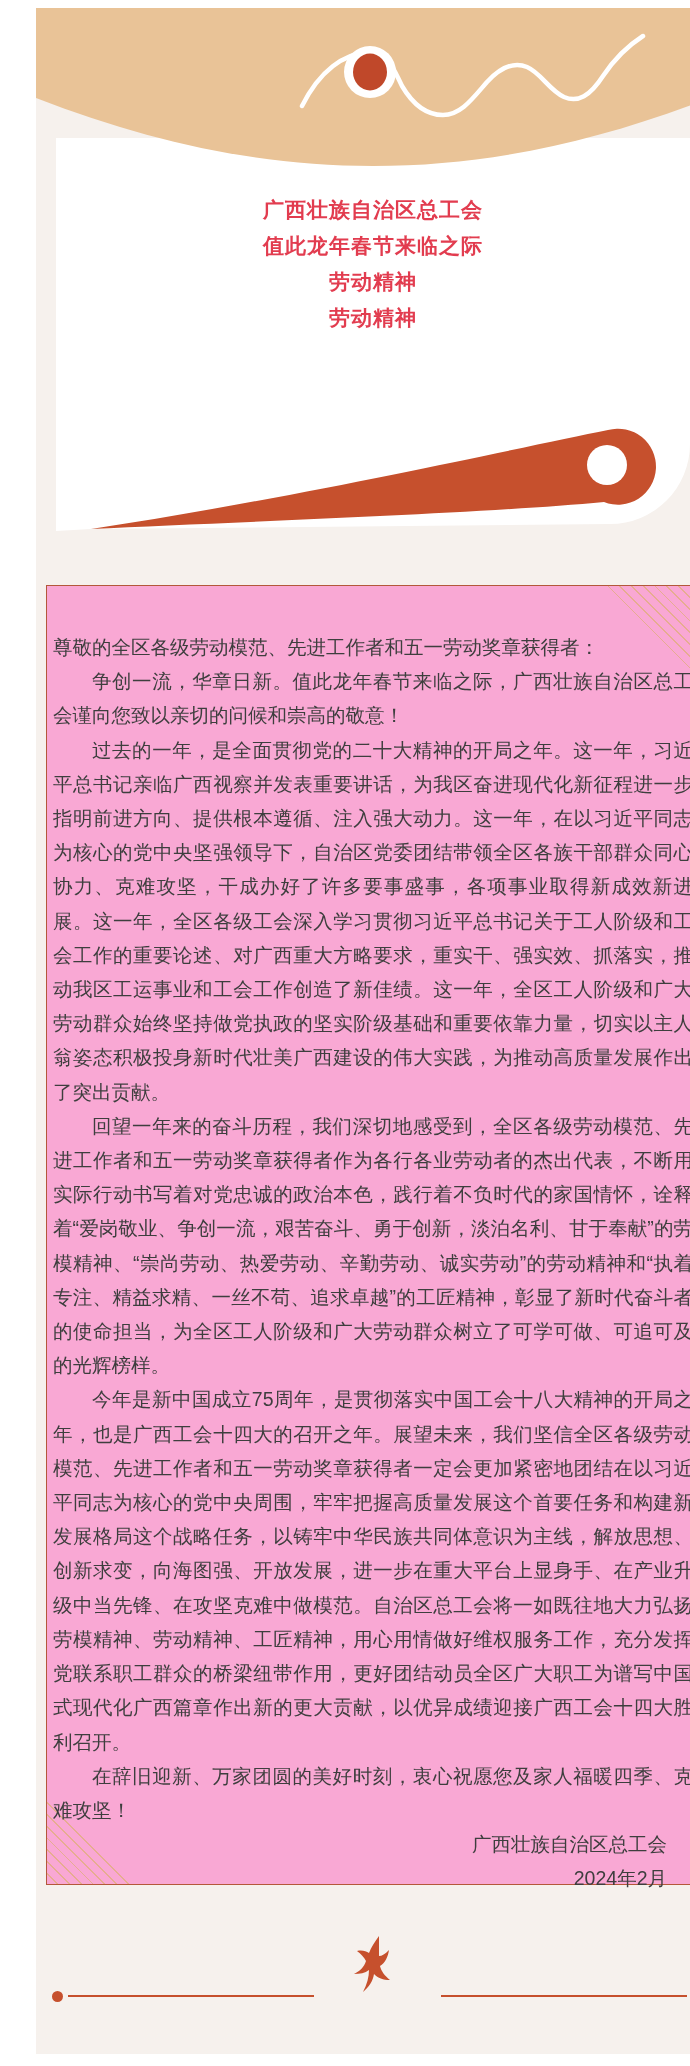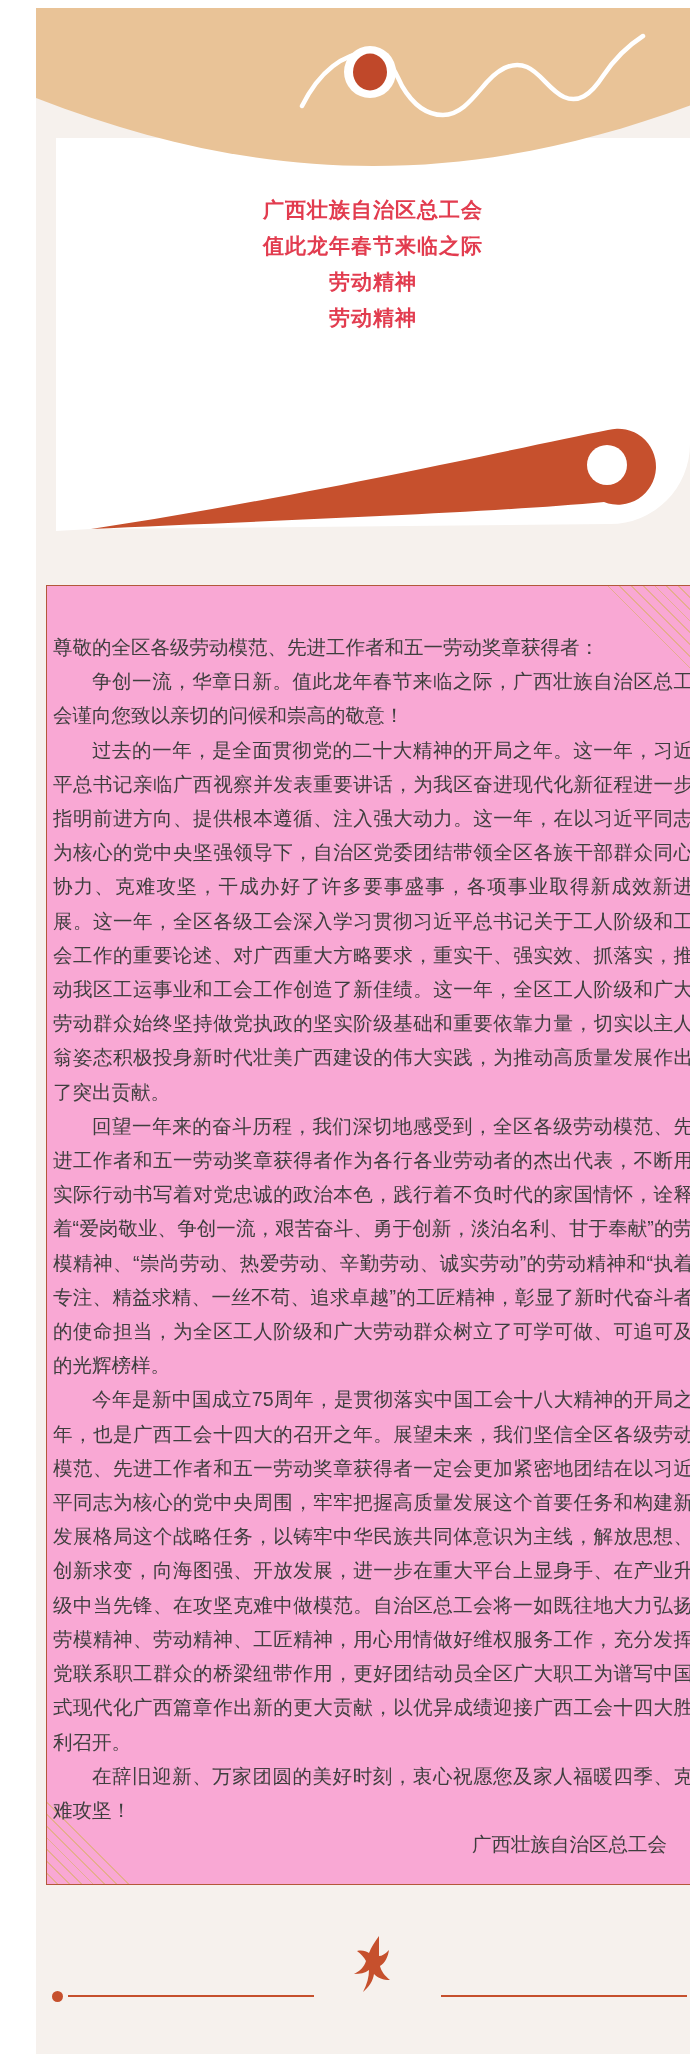--- a/index.html
+++ b/index.html
@@ -71,20 +71,21 @@
       <div class="hatch hatch-bl"></div>
       <div class="letter-content">
         <p class="salutation">尊敬的全区各级劳动模范、先进工作者和五一劳动奖章获得者：</p>
         <p>争创一流，华章日新。值此龙年春节来临之际，广西壮族自治区总工会谨向您致以亲切的问候和崇高的敬意！</p>
         <p>过去的一年，是全面贯彻党的二十大精神的开局之年。这一年，习近平总书记亲临广西视察并发表重要讲话，为我区奋进现代化新征程进一步指明前进方向、提供根本遵循、注入强大动力。这一年，在以习近平同志为核心的党中央坚强领导下，自治区党委团结带领全区各族干部群众同心协力、克难攻坚，干成办好了许多要事盛事，各项事业取得新成效新进展。这一年，全区各级工会深入学习贯彻习近平总书记关于工人阶级和工会工作的重要论述、对广西重大方略要求，重实干、强实效、抓落实，推动我区工运事业和工会工作创造了新佳绩。这一年，全区工人阶级和广大劳动群众始终坚持做党执政的坚实阶级基础和重要依靠力量，切实以主人翁姿态积极投身新时代壮美广西建设的伟大实践，为推动高质量发展作出了突出贡献。</p>
         <p>回望一年来的奋斗历程，我们深切地感受到，全区各级劳动模范、先进工作者和五一劳动奖章获得者作为各行各业劳动者的杰出代表，不断用实际行动书写着对党忠诚的政治本色，践行着不负时代的家国情怀，诠释着“爱岗敬业、争创一流，艰苦奋斗、勇于创新，淡泊名利、甘于奉献”的劳模精神、“崇尚劳动、热爱劳动、辛勤劳动、诚实劳动”的劳动精神和“执着专注、精益求精、一丝不苟、追求卓越”的工匠精神，彰显了新时代奋斗者的使命担当，为全区工人阶级和广大劳动群众树立了可学可做、可追可及的光辉榜样。</p>
         <p>今年是新中国成立75周年，是贯彻落实中国工会十八大精神的开局之年，也是广西工会十四大的召开之年。展望未来，我们坚信全区各级劳动模范、先进工作者和五一劳动奖章获得者一定会更加紧密地团结在以习近平同志为核心的党中央周围，牢牢把握高质量发展这个首要任务和构建新发展格局这个战略任务，以铸牢中华民族共同体意识为主线，解放思想、创新求变，向海图强、开放发展，进一步在重大平台上显身手、在产业升级中当先锋、在攻坚克难中做模范。自治区总工会将一如既往地大力弘扬劳模精神、劳动精神、工匠精神，用心用情做好维权服务工作，充分发挥党联系职工群众的桥梁纽带作用，更好团结动员全区广大职工为谱写中国式现代化广西篇章作出新的更大贡献，以优异成绩迎接广西工会十四大胜利召开。</p>
         <p>在辞旧迎新、万家团圆的美好时刻，衷心祝愿您及家人福暖四季、克难攻坚！</p>
         <div class="sig-block">
           <div>广西壮族自治区总工会</div>
+          <div>2024年2月</div>
         </div>
       </div>
     </div>
 
     <div class="divider-dot" style="left:16px;top:1983px;"></div>
     <div class="divider-line" style="left:32px;top:1987px;width:246px;"></div>
     <svg class="dove-svg" style="left:316px;top:1928px;" width="44" height="66" viewBox="0 0 44 66">
       <path d="M27,0 C23,6 19,11 17,17 C14,15 10,14 5,15 C9,18 12,21 14,25
                C12,31 8,35 2,38 C8,38 13,37 17,34 C17,41 15,48 11,56
                C17,51 21,45 22,38 C26,42 31,44 38,44 C33,40 29,35 28,30

